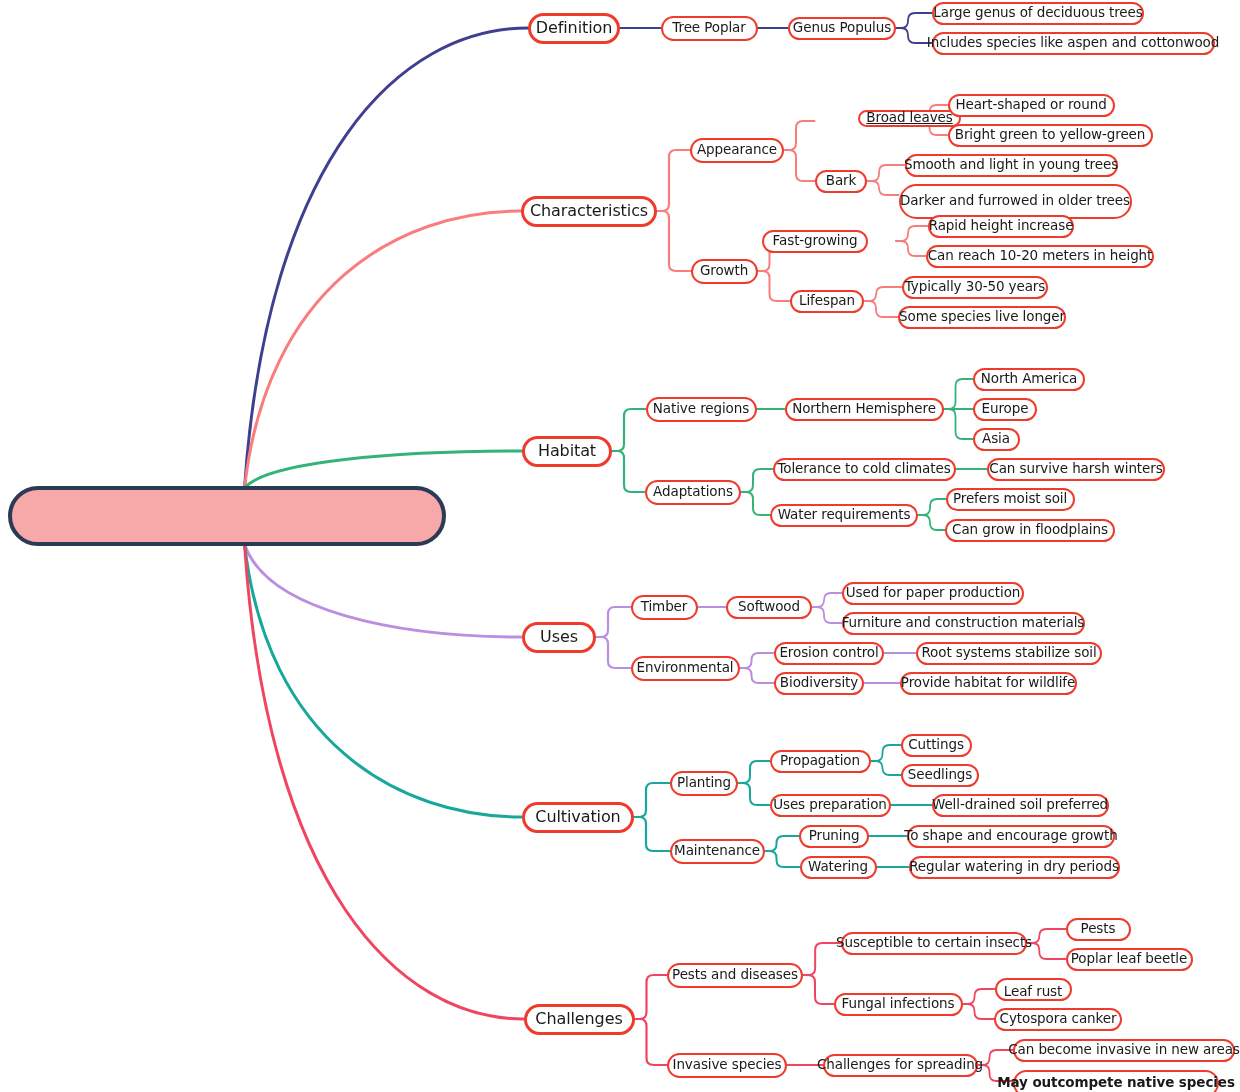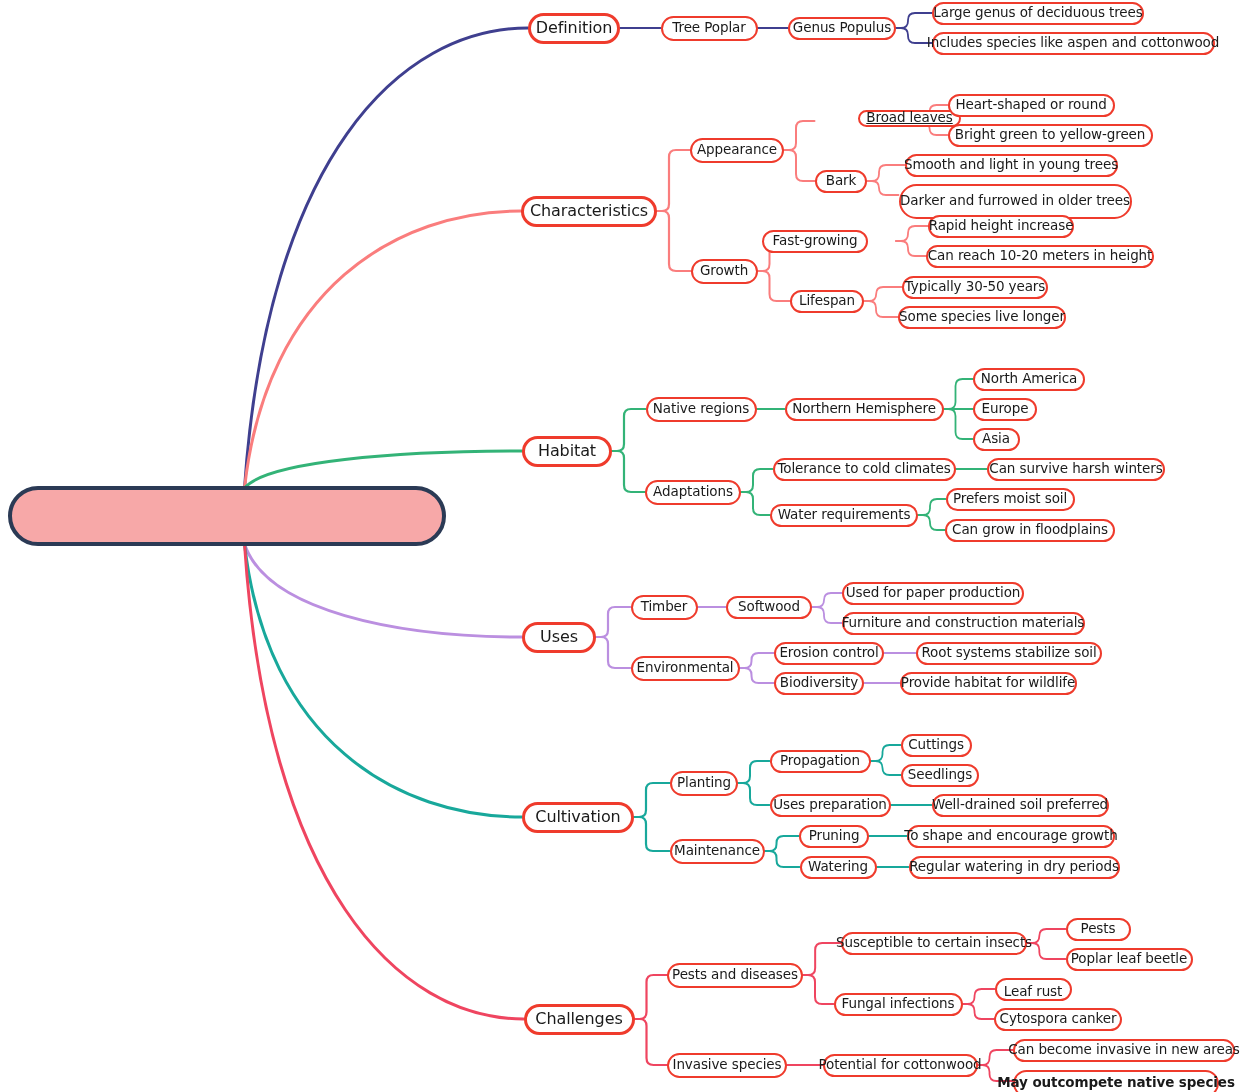--- a/index.html
+++ b/index.html
@@ -327,21 +327,21 @@
     <div class="node" style="left: 994.5px; top: 977.5px; width: 77px; height: 23px; align-items: flex-end;">
       <span>Leaf rust</span>
     </div>
     <div class="node" style="left: 994px; top: 1007.5px; width: 128px; height: 23px;">
       <span>Cytospora canker</span>
     </div>
     <div class="node lvl2" style="left: 667px; top: 1052.5px; width: 120px; height: 25px;">
       <span>Invasive species</span>
     </div>
     <div class="node" style="left: 822.5px; top: 1053.5px; width: 155px; height: 23px;">
-      <span>Potential for cottonwood</span>
+      <span>Challenges for spreading</span>
     </div>
     <div class="node" style="left: 1013px; top: 1038.5px; width: 222px; height: 23px;">
       <span>Can become invasive in new areas</span>
     </div>
     <div class="node" style="left: 1013px; top: 1069.5px; width: 206px; height: 27px; font-weight: bold;">
       <span>May outcompete native species</span>
     </div>
   </div>
 
 </body></html>

